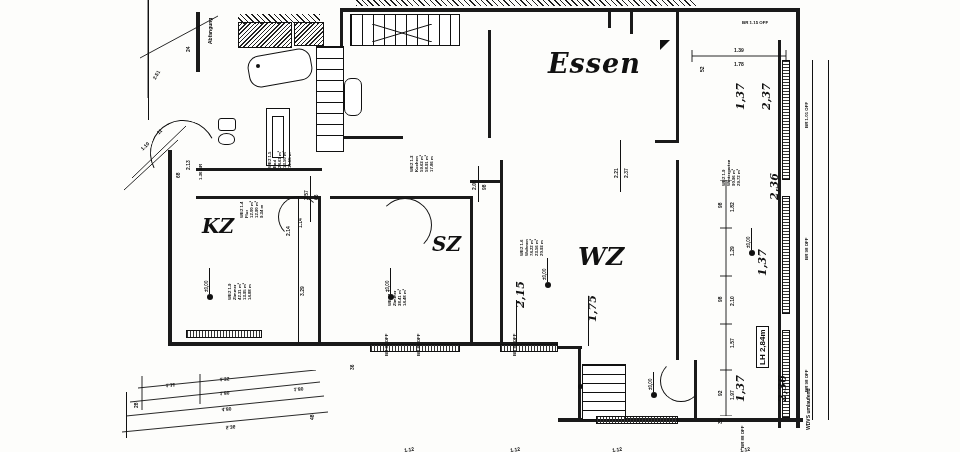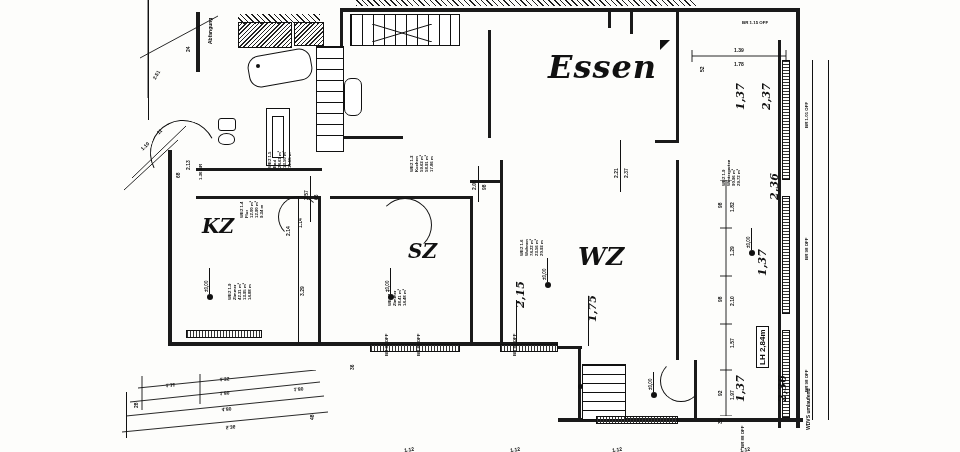--- a/index.html
+++ b/index.html
@@ -22,21 +22,21 @@
   .t5{font-size:5px;line-height:5.6px;}
   .rot90{transform-origin:0 0;transform:rotate(-90deg);}
 
   
   .rinfo{position:absolute;transform-origin:0 0;transform:rotate(-90deg);
          font-size:4.3px;line-height:4.9px;font-weight:bold;white-space:pre;color:#111;}
 
   
   .hand{position:absolute;font-family:"DejaVu Serif",serif;font-style:italic;
         color:#111;font-weight:bold;}
-  .hand-essen{font-size:32px;letter-spacing:1px;}
+  .hand-essen{font-size:27px;letter-spacing:1px;}
   .hand-wz{font-size:25px;}
   .hand-sz{font-size:20px;}
   .hand-kz{font-size:20px;}
   .hand-sm{font-size:11px;}
 
   .boxlabel{position:absolute;border:1.4px solid #111;background:#fff;
             font-size:8px;font-weight:bold;padding:1px 2px;}
 
   .lvl{position:absolute;font-size:4.6px;font-weight:bold;transform-origin:0 0;
        transform:rotate(-90deg);white-space:pre;}
@@ -241,21 +241,21 @@
   </div>
 
   <div style="position:absolute;left:648px;top:372px;">
     <div class="dim-v" style="left:5px;top:0;height:20px;"></div>
     <div class="dot" style="left:2.5px;top:20px;width:6px;height:6px;"></div>
     <div class="lvl" style="left:0px;top:18px;">±0,00</div>
   </div>
 
   <div class="hand hand-essen" style="left:548px;top:48px;">Essen</div>
   <div class="hand hand-wz" style="left:578px;top:242px;">WZ</div>
-  <div class="hand hand-sz" style="left:408px;top:232px;margin-top:7px;">SZ</div>
+  <div class="hand hand-sz" style="left:432px;top:232px;">SZ</div>
   <div class="hand hand-kz" style="left:202px;top:214px;">KZ</div>
 
   <div class="hand hand-sm rot90" style="left:760px;top:110px;">2,37</div>
   <div class="hand hand-sm rot90" style="left:768px;top:200px;">2,36</div>
   <div class="hand hand-sm rot90" style="left:734px;top:110px;">1,37</div>
   <div class="hand hand-sm rot90" style="left:756px;top:276px;">1,37</div>
   <div class="hand hand-sm rot90" style="left:734px;top:402px;">1,37</div>
   <div class="hand hand-sm rot90" style="left:776px;top:402px;">2,36</div>
   <div class="hand hand-sm rot90" style="left:586px;top:322px;">1,75</div>
   <div class="hand hand-sm rot90" style="left:514px;top:308px;">2,15</div>

